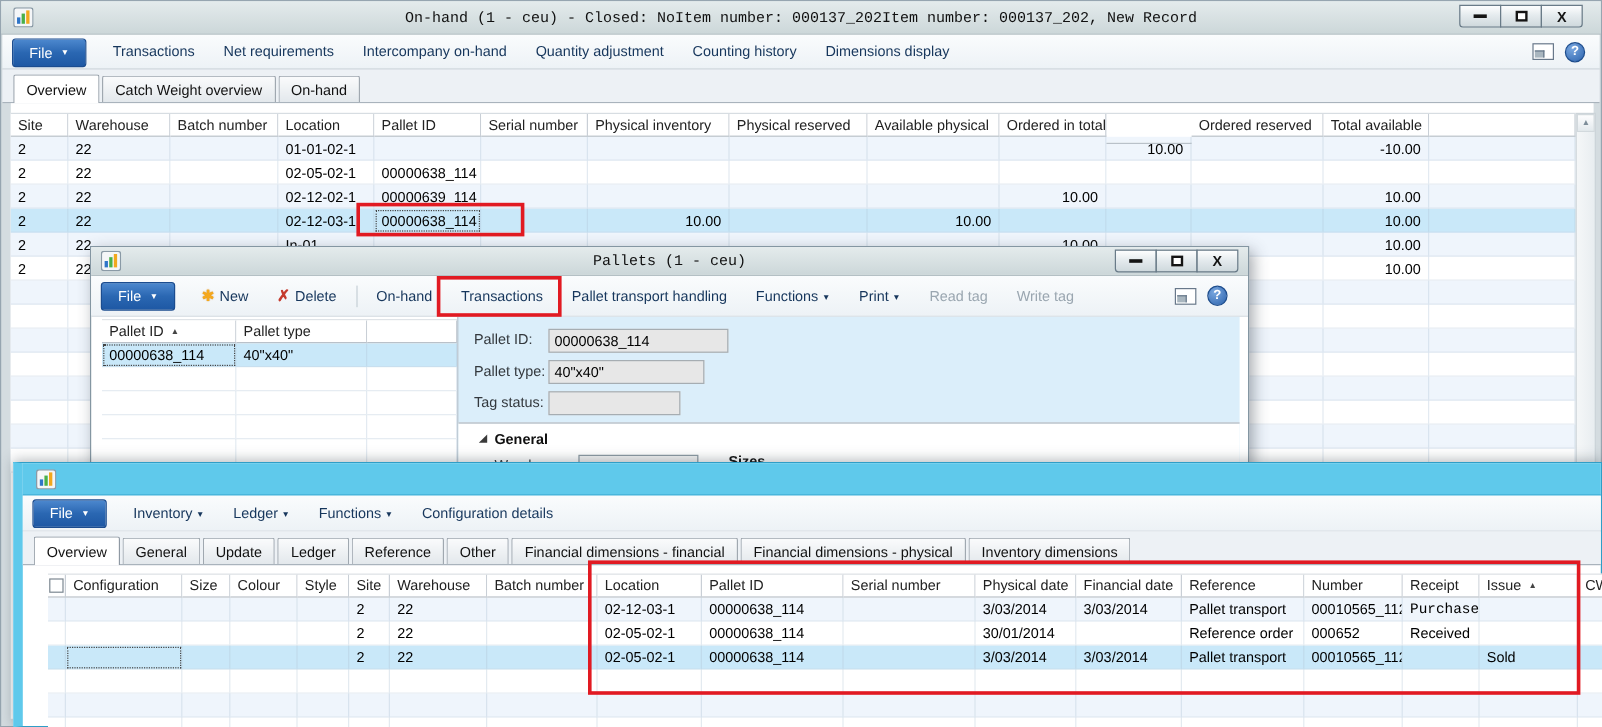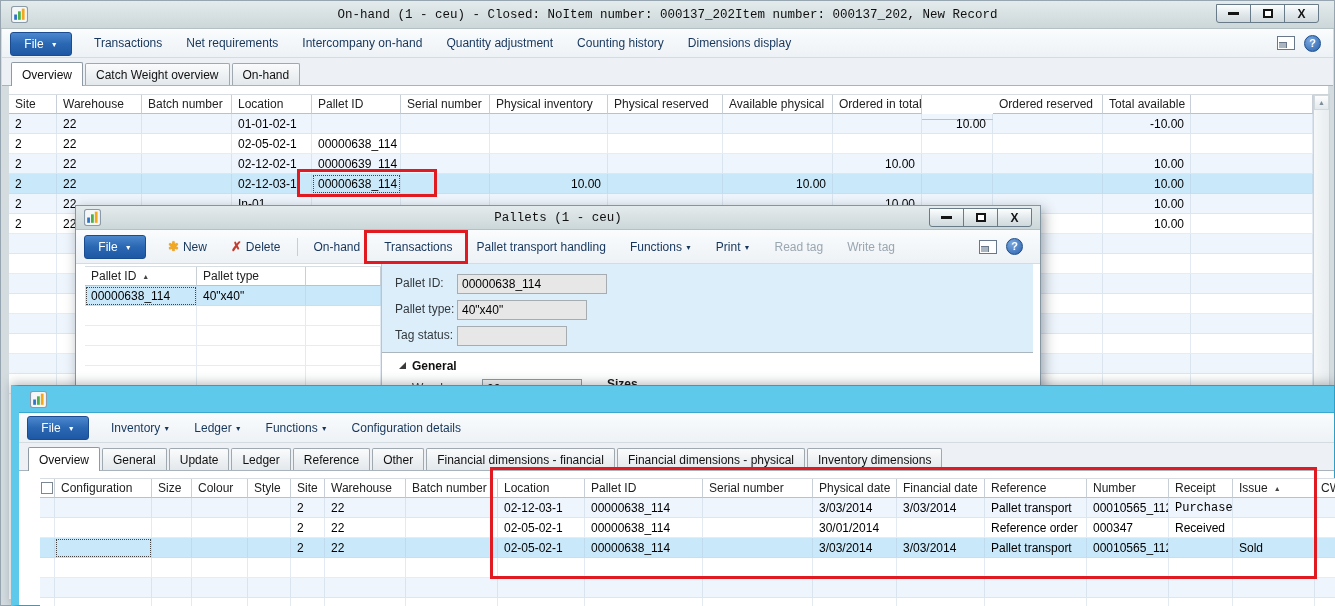--- a/index.html
+++ b/index.html
@@ -641,21 +641,21 @@
         <div class="gcell" style="width: 43px;"></div>
         <div class="gcell" style="width: 34px;">2</div>
         <div class="gcell" style="width: 81px;">22</div>
         <div class="gcell" style="width: 92px;"></div>
         <div class="gcell" style="width: 87px;">02-05-02-1</div>
         <div class="gcell" style="width: 118px;">00000638_114</div>
         <div class="gcell" style="width: 110px;"></div>
         <div class="gcell" style="width: 84px;">30/01/2014</div>
         <div class="gcell" style="width: 88px;"></div>
         <div class="gcell" style="width: 102px;">Reference order</div>
-        <div class="gcell" style="width: 82px;">000347</div>
+        <div class="gcell" style="width: 82px;">000652</div>
         <div class="gcell" style="width: 64px;">Received</div>
         <div class="gcell" style="width: 82px;"></div>
         <div class="gcell" style="width: 120px;"></div>
       </div>
       <div class="grow alt sel">
         <div class="gcell" style="width: 15px;"></div>
         <div class="gcell focuscell" style="width: 97px;"></div>
         <div class="gcell" style="width: 40px;"></div>
         <div class="gcell" style="width: 56px;"></div>
         <div class="gcell" style="width: 43px;"></div>

